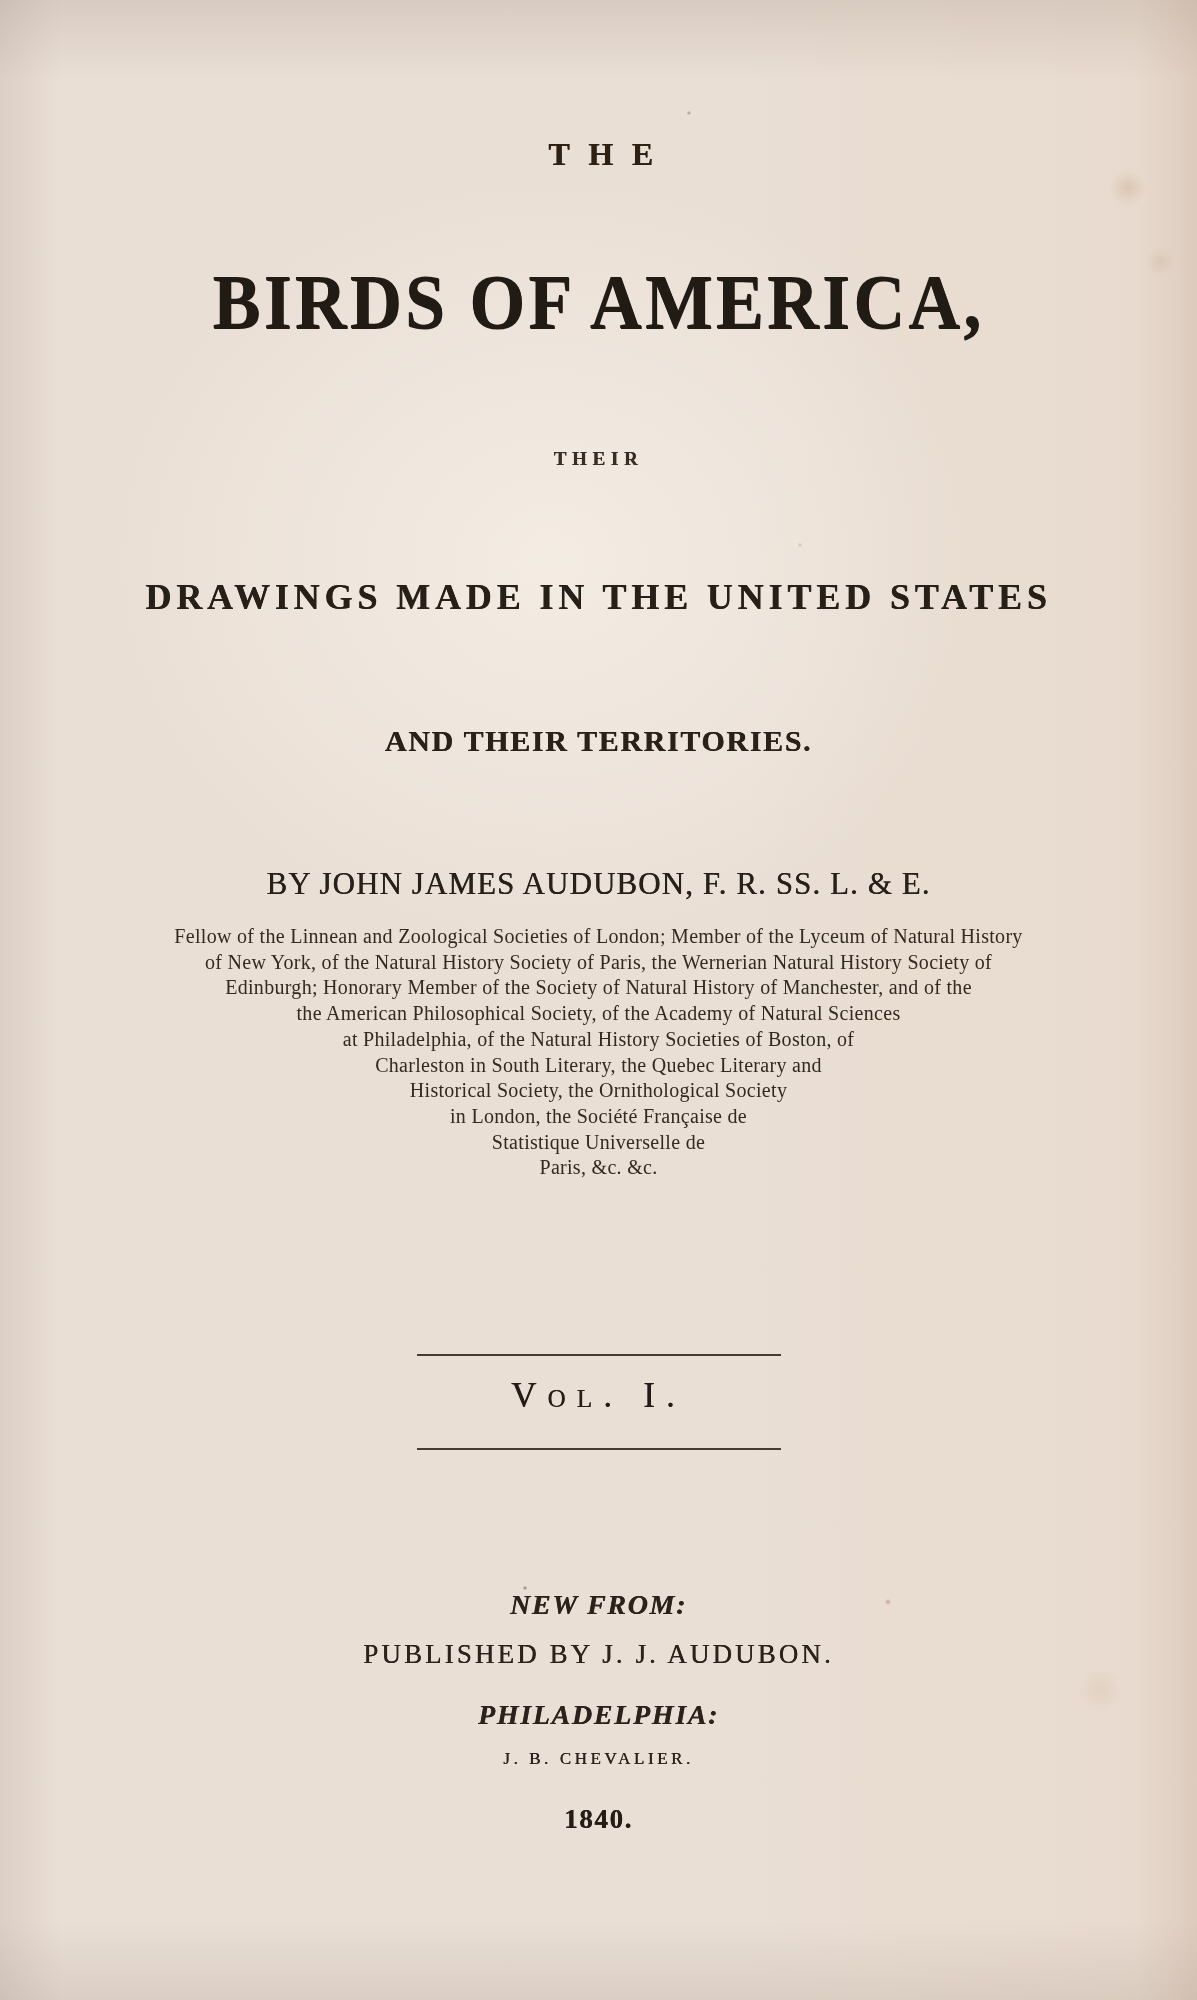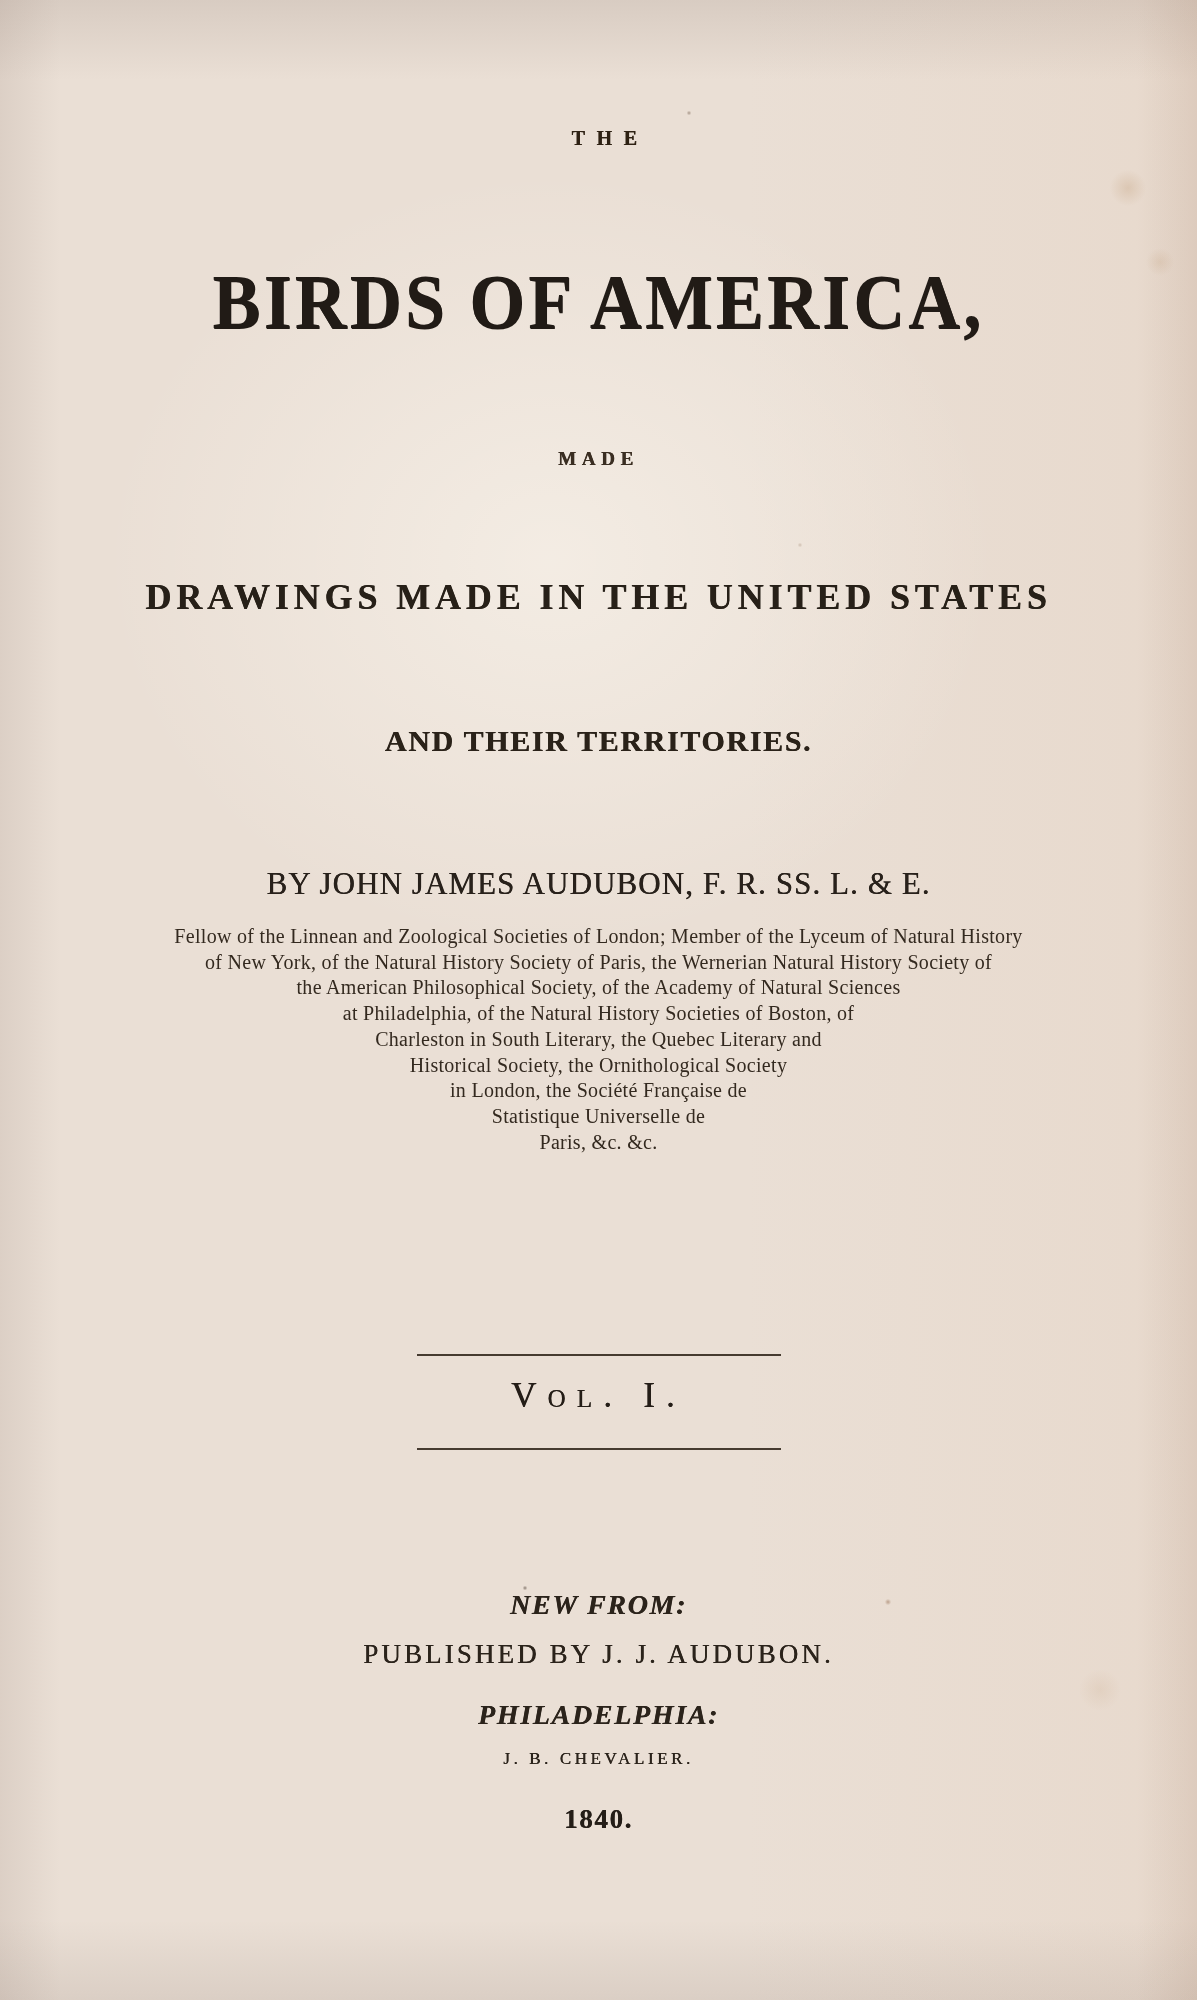--- a/index.html
+++ b/index.html
@@ -40,22 +40,22 @@
     left: 0;
     right: 0;
     text-align: center;
     line-height: 1;
     white-space: nowrap;
   }
   
   .ink { text-shadow: 0.35px 0.35px 0 currentColor; }
 
   .kicker {
-    top: 128px;
-    font-size: 20px;
+    top: 138px;
+    font-size: 32px;
     font-weight: 700;
     letter-spacing: 0.58em;
     color: #2e2113;
     margin-left: 23px;
   }
   .main-title {
     top: 263px;
     font-size: 78px;
     font-weight: 700;
     letter-spacing: 0.045em;
@@ -147,31 +147,32 @@
 </style>
 </head>
 <body>
 
 <div class="photo">
 
   <div class="line kicker ink">THE</div>
 
   <div class="line main-title">BIRDS OF AMERICA,</div>
 
-  <div class="line from-label ink">MADE</div>
+  <div class="line from-label ink">THEIR</div>
 
   <div class="line subtitle-1 ink">DRAWINGS MADE IN THE UNITED STATES</div>
 
   <div class="line subtitle-2 ink">AND THEIR TERRITORIES.</div>
 
   <div class="line byline ink">BY JOHN JAMES AUDUBON, F. R. SS. L. &amp; E.</div>
 
   <div class="affiliations">
     <div class="aff-line">Fellow of the Linnean and Zoological Societies of London; Member of the Lyceum of Natural History</div>
     <div class="aff-line">of New York, of the Natural History Society of Paris, the Wernerian Natural History Society of</div>
+    <div class="aff-line">Edinburgh; Honorary Member of the Society of Natural History of Manchester, and of the</div>
     <div class="aff-line">the American Philosophical Society, of the Academy of Natural Sciences</div>
     <div class="aff-line">at Philadelphia, of the Natural History Societies of Boston, of</div>
     <div class="aff-line">Charleston in South Literary, the Quebec Literary and</div>
     <div class="aff-line">Historical Society, the Ornithological Society</div>
     <div class="aff-line">in London, the Société Française de</div>
     <div class="aff-line">Statistique Universelle de</div>
     <div class="aff-line">Paris, &amp;c. &amp;c.</div>
   </div>
 
   <div class="rule rule-top"></div>

